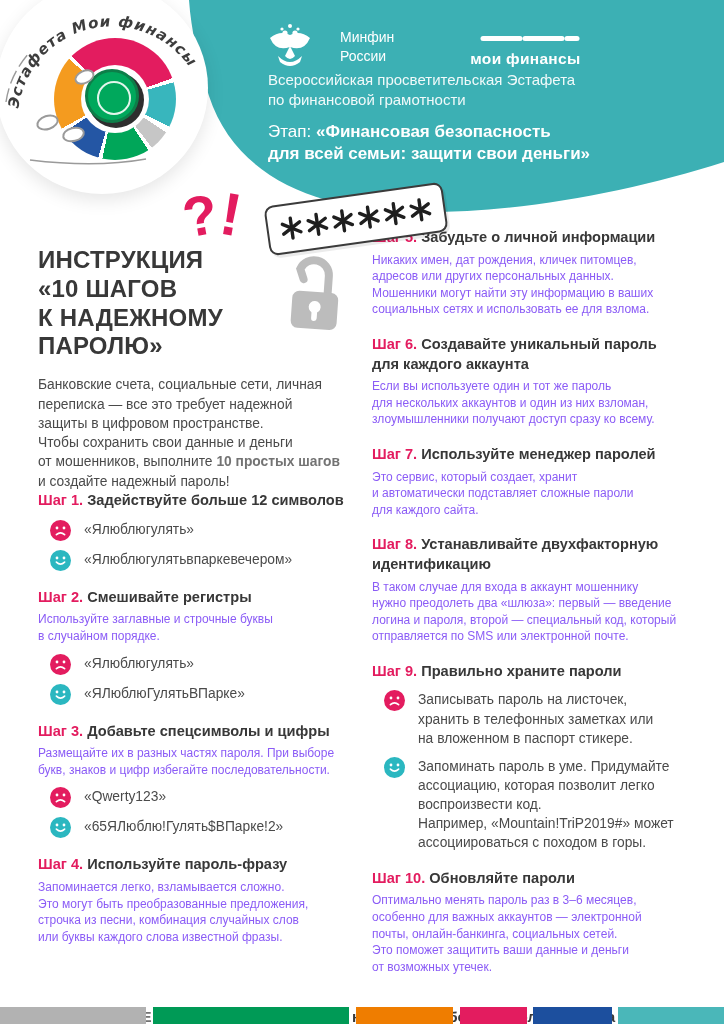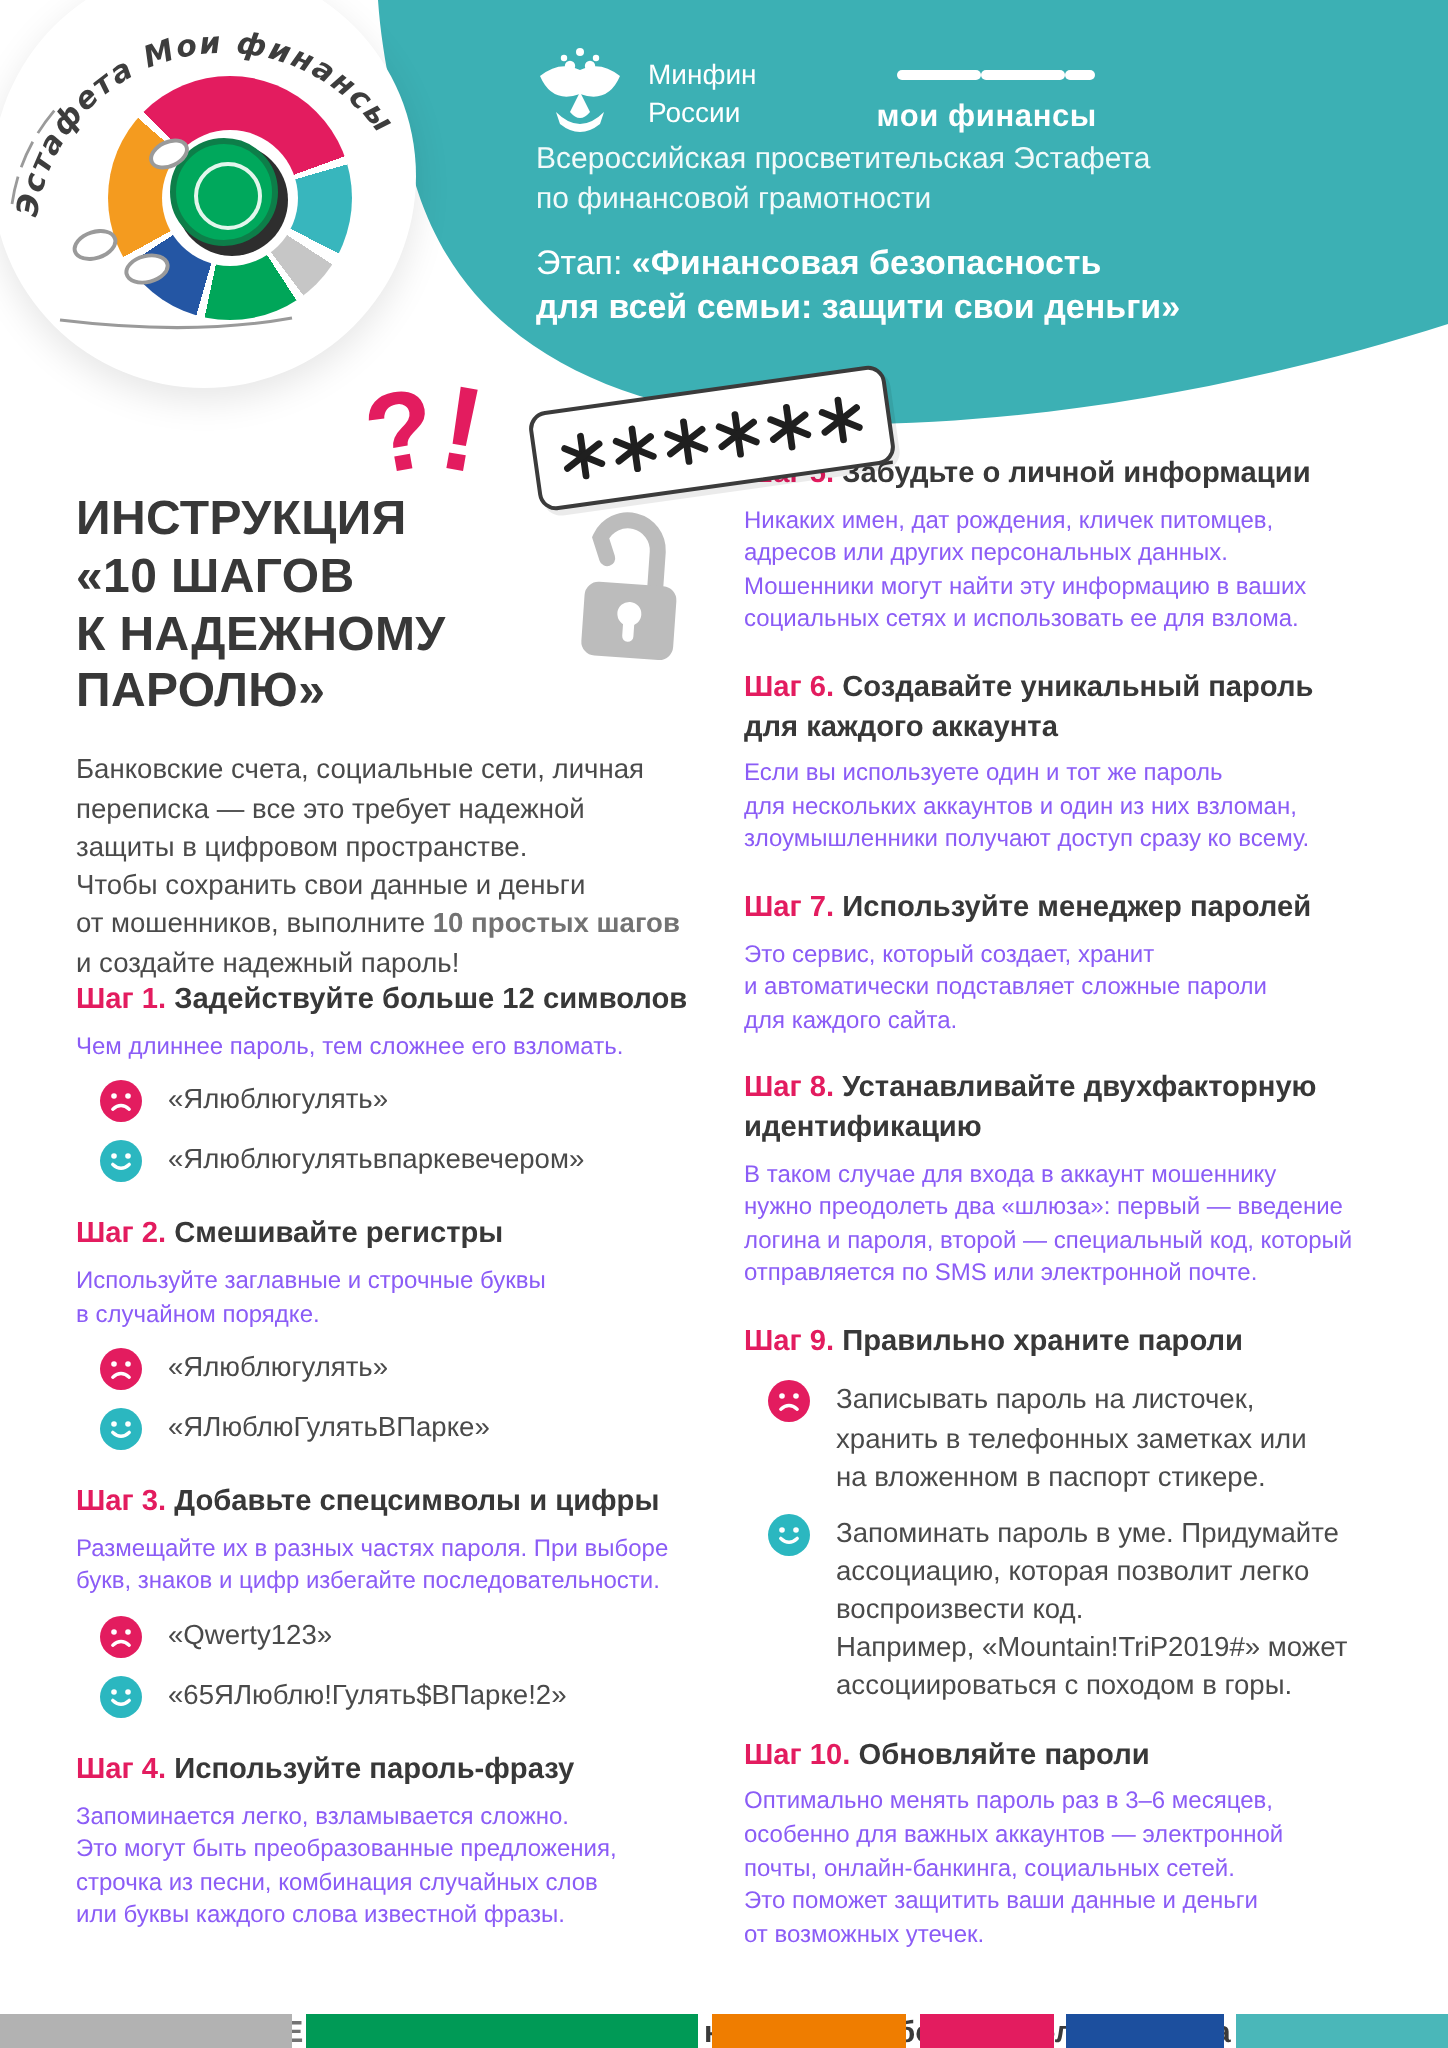--- a/index.html
+++ b/index.html
@@ -25,21 +25,21 @@
       #f49b1f 241deg 311deg,#fff 311deg 315deg,
       #e31c5f 315deg 360deg);}
   .donut-hole{position:absolute;left:27px;top:27px;width:68px;height:68px;border-radius:50%;background:#fff;}
   .coin-dark{position:absolute;left:34px;top:34px;width:56px;height:56px;border-radius:50%;background:#2e2e2e;}
   .coin-green{position:absolute;left:31px;top:31px;width:54px;height:54px;border-radius:50%;
     background:#00a85c;border:3px solid #0d7e49;box-sizing:border-box;}
   .coin-ring{position:absolute;left:9px;top:9px;width:30px;height:30px;border-radius:50%;border:2px solid #e2f6ec;}
   .arc-text-svg{position:absolute;left:0;top:0;}
   .small-coin{position:absolute;border-radius:50%;background:#fff;border:2px solid #9a9a9a;}
   .header-content{position:absolute;left:268px;top:22px;width:450px;z-index:3;color:#fff;}
-  .brand-row{display:flex;align-items:flex-start;}
+  .brand-row{display:flex;align-items:flex-start;gap:16px;}
   .minfin-label{margin-left:12px;margin-top:6px;font-size:14px;line-height:1.35;white-space:pre-line;}
   .wordmark{margin-left:60px;margin-top:6px;text-align:right;}
   .wordmark .wm-text{font-weight:bold;font-size:15.5px;margin-top:4px;letter-spacing:.3px;}
   .relay{font-size:15px;line-height:1.3;color:rgba(255,255,255,.93);}
   .stage{margin-top:12px;font-size:17px;line-height:1.32;white-space:pre-line;}
   .stage .b{font-weight:bold;}
   
   .qe{position:absolute;left:183px;top:180px;z-index:3;color:#e31c5f;font-weight:bold;font-size:56px;}
   .qe span{display:inline-block;}
   .qe .q{transform:rotate(-10deg);}
@@ -195,21 +195,20 @@
 ПАРОЛЮ»</h1>
     <p class="intro"><span>Банковские счета, социальные сети, личная
 переписка — все это требует надежной
 защиты в цифровом пространстве.
 Чтобы сохранить свои данные и деньги
 от мошенников, выполните </span><span class="hl">10 простых шагов</span><span>
 и создайте надежный пароль!</span></p>
     <div class="steps">
         <div class="step">
           <div class="step-head"><span class="step-num">Шаг 1. </span><span>Задействуйте больше 12 символов</span></div>
-          <div class="step-body">Чем длиннее пароль, тем сложнее его взломать.</div>
           <div class="example">
             <span class="face"><svg width="21" height="21" viewBox="0 0 21 21">
                 <circle cx="10.5" cy="10.5" r="10.5" fill="#e31c5f"></circle>
                 <circle cx="7" cy="8" r="1.4" fill="#fff"></circle>
                 <circle cx="14" cy="8" r="1.4" fill="#fff"></circle>
                 <path d="M6.4,14.6 Q10.5,11 14.6,14.6" fill="none" stroke="#fff" stroke-width="1.7" stroke-linecap="round"></path>
               </svg></span>
             <span class="ex-text">«Ялюблюгулять»</span>
           </div>
           <div class="example">

